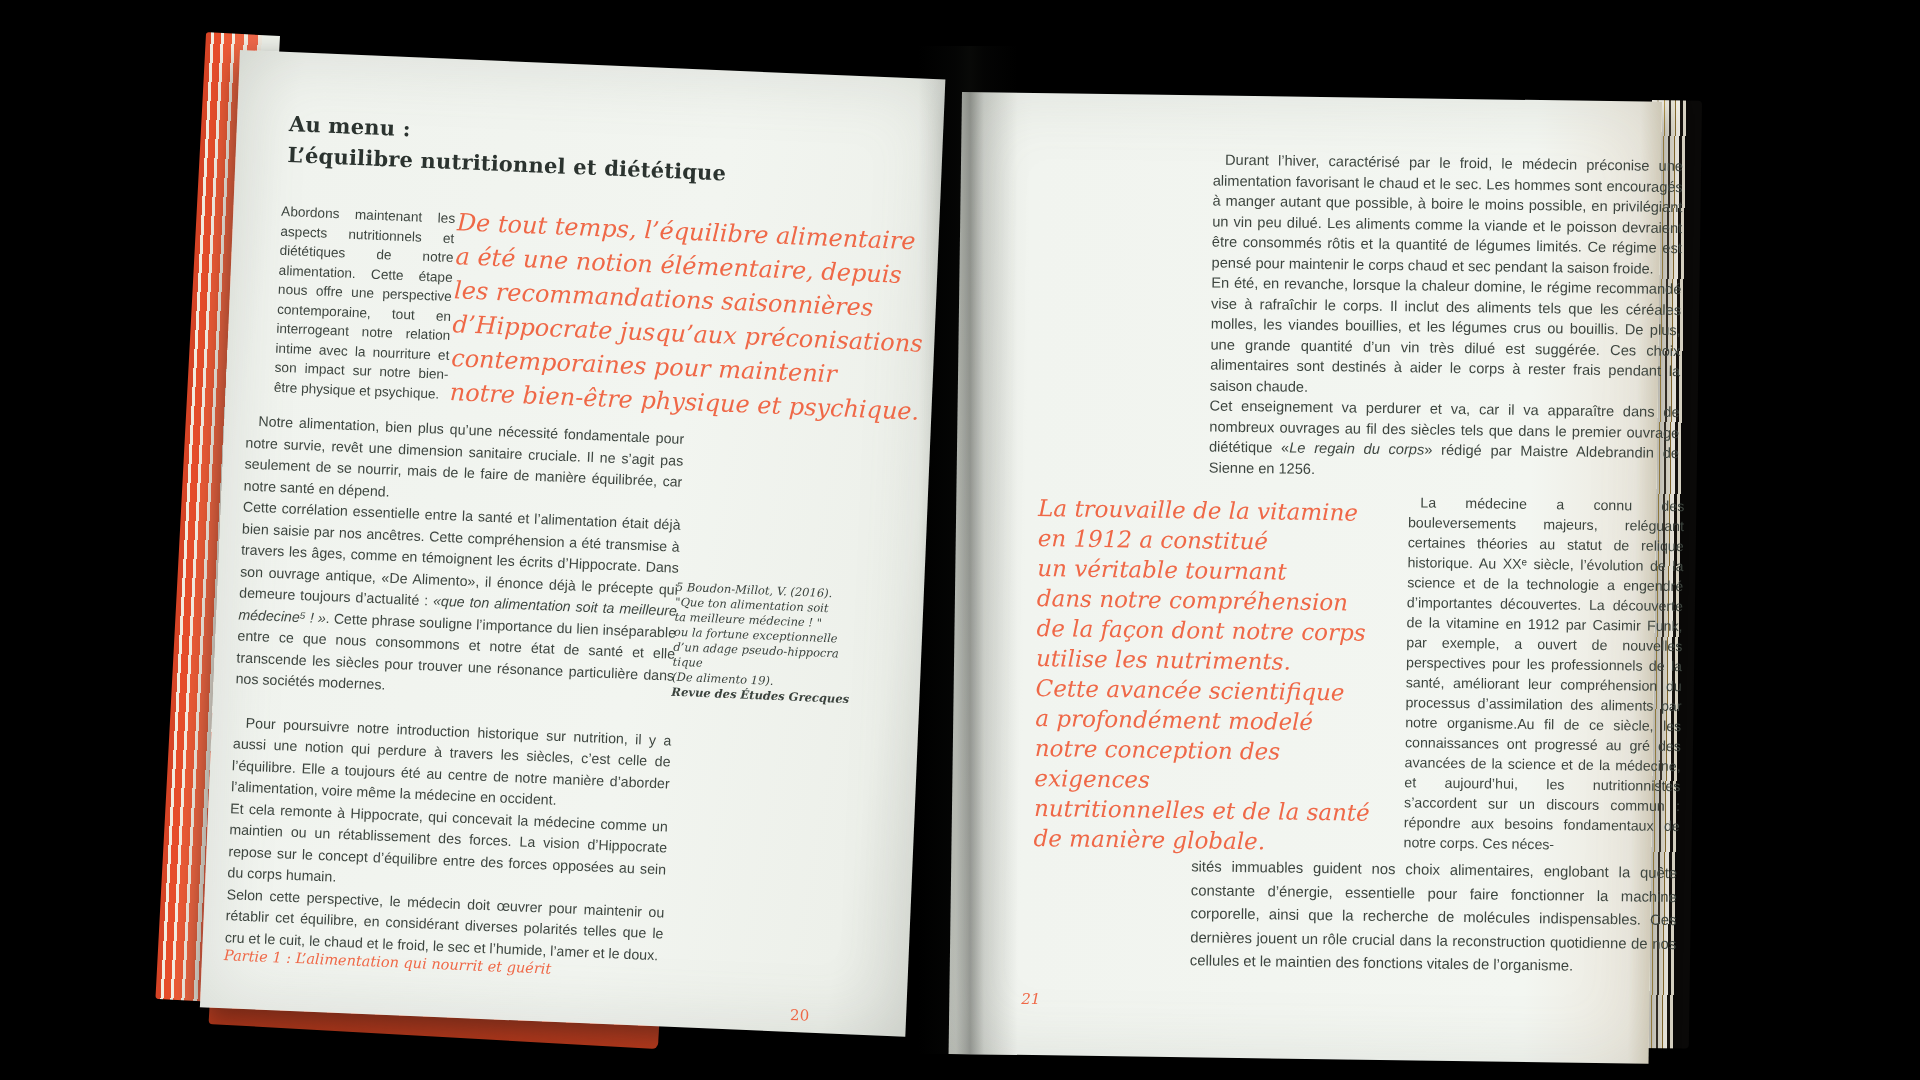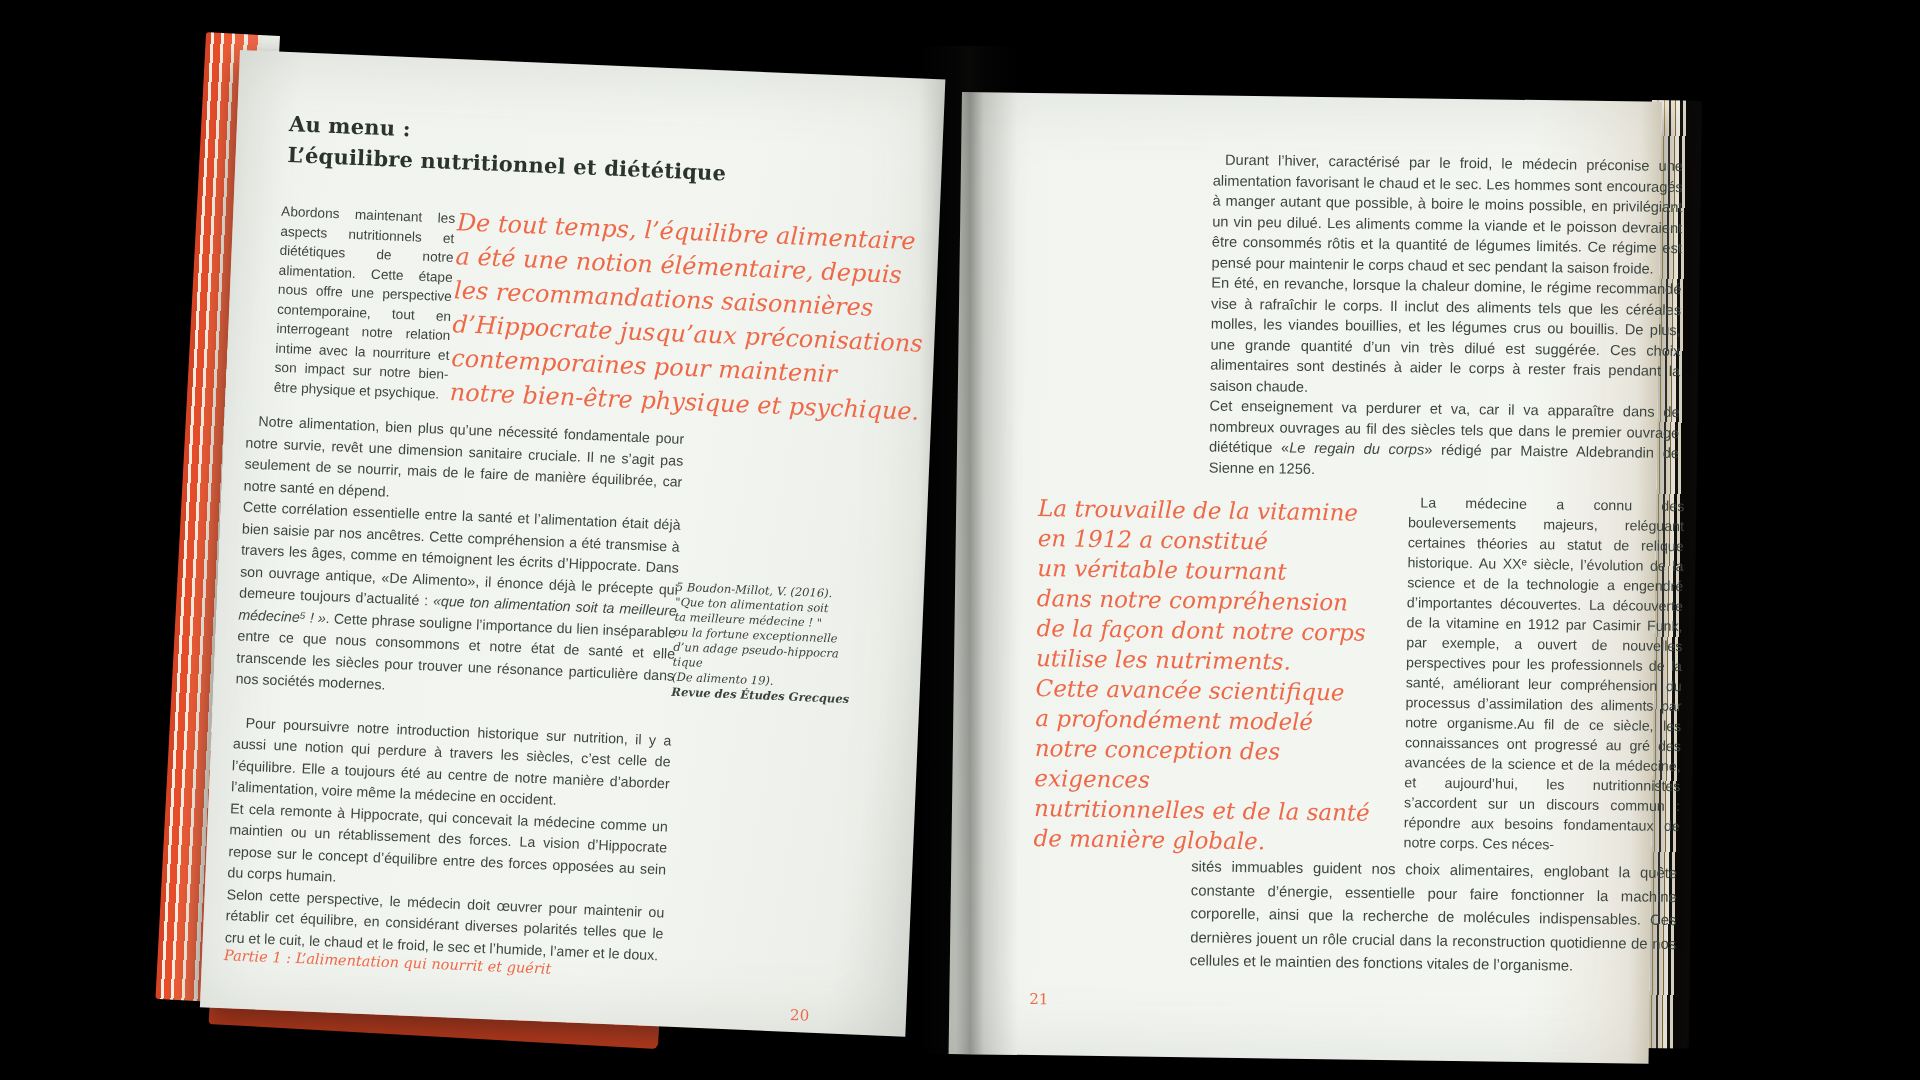--- a/index.html
+++ b/index.html
@@ -95,21 +95,21 @@
   .lp-footer{
     position:absolute;left:22px;top:897px;
     font-family:"DejaVu Serif", serif;font-style:italic;
     font-size:14.5px;color:#ef6847;
   }
   .pagenum{
     position:absolute;font-family:"DejaVu Serif", serif;
     font-size:15px;color:#ef6847;
   }
   .lp-pagenum{left:590px;top:932px;}
-  .rp-pagenum{left:80px;top:897px;}
+  .rp-pagenum{left:72px;top:897px;font-style:italic;}
 
   .rp-top{
     position:absolute;left:252px;top:54px;width:470px;
     font-size:14.6px;line-height:20.5px;color:#3d453f;
     text-align:justify;hyphens:auto;-webkit-hyphens:auto;
   }
   .rp-top p{margin:0;}
   .rp-quote{position:absolute;left:82px;top:400px;width:360px;font-size:23px;line-height:30px;}
   .rp-col{
     position:absolute;left:452px;top:394px;width:276px;

